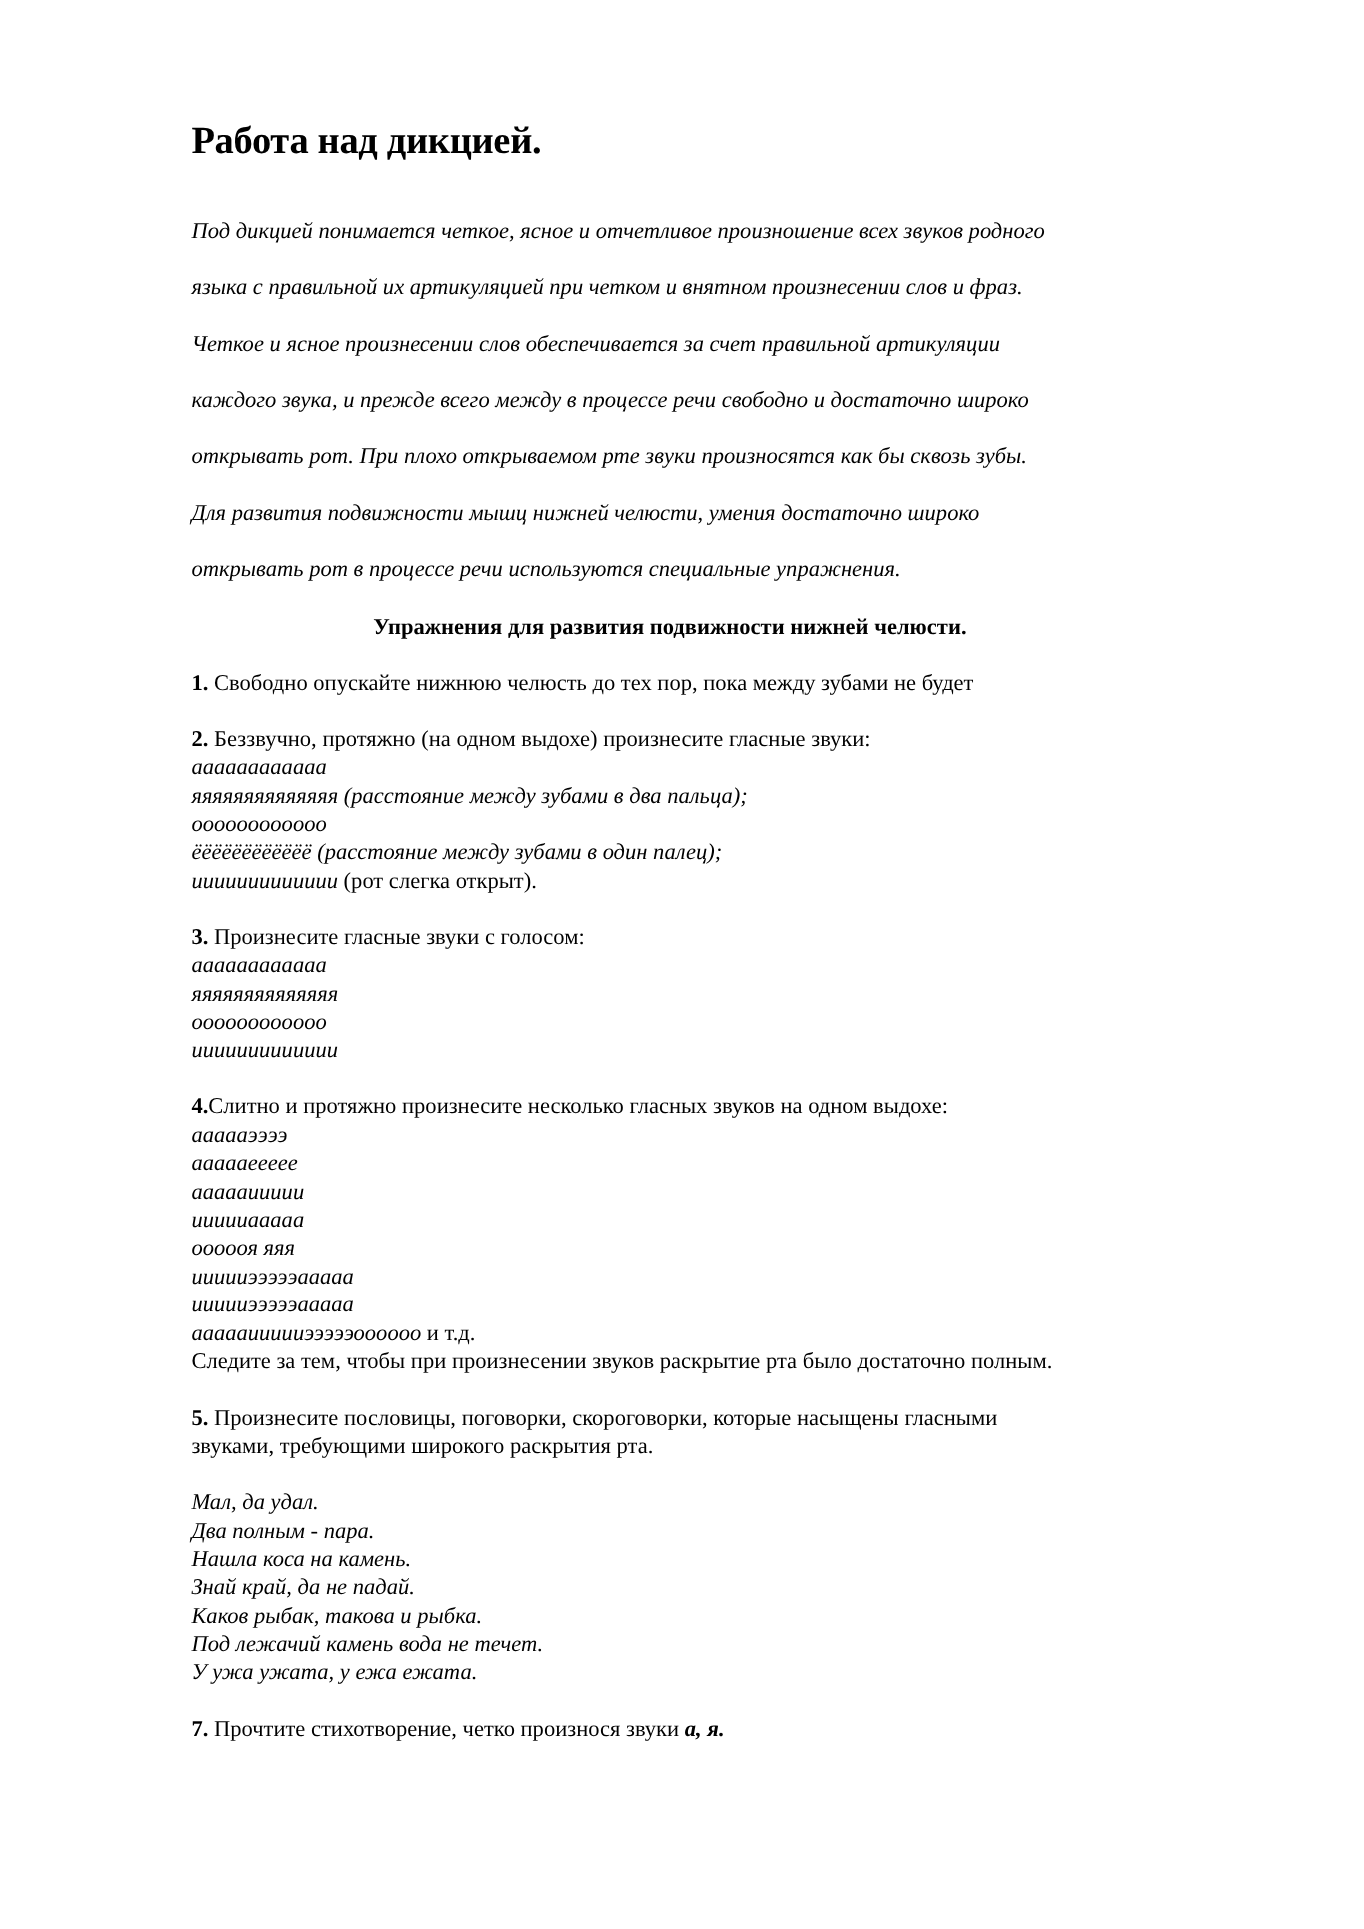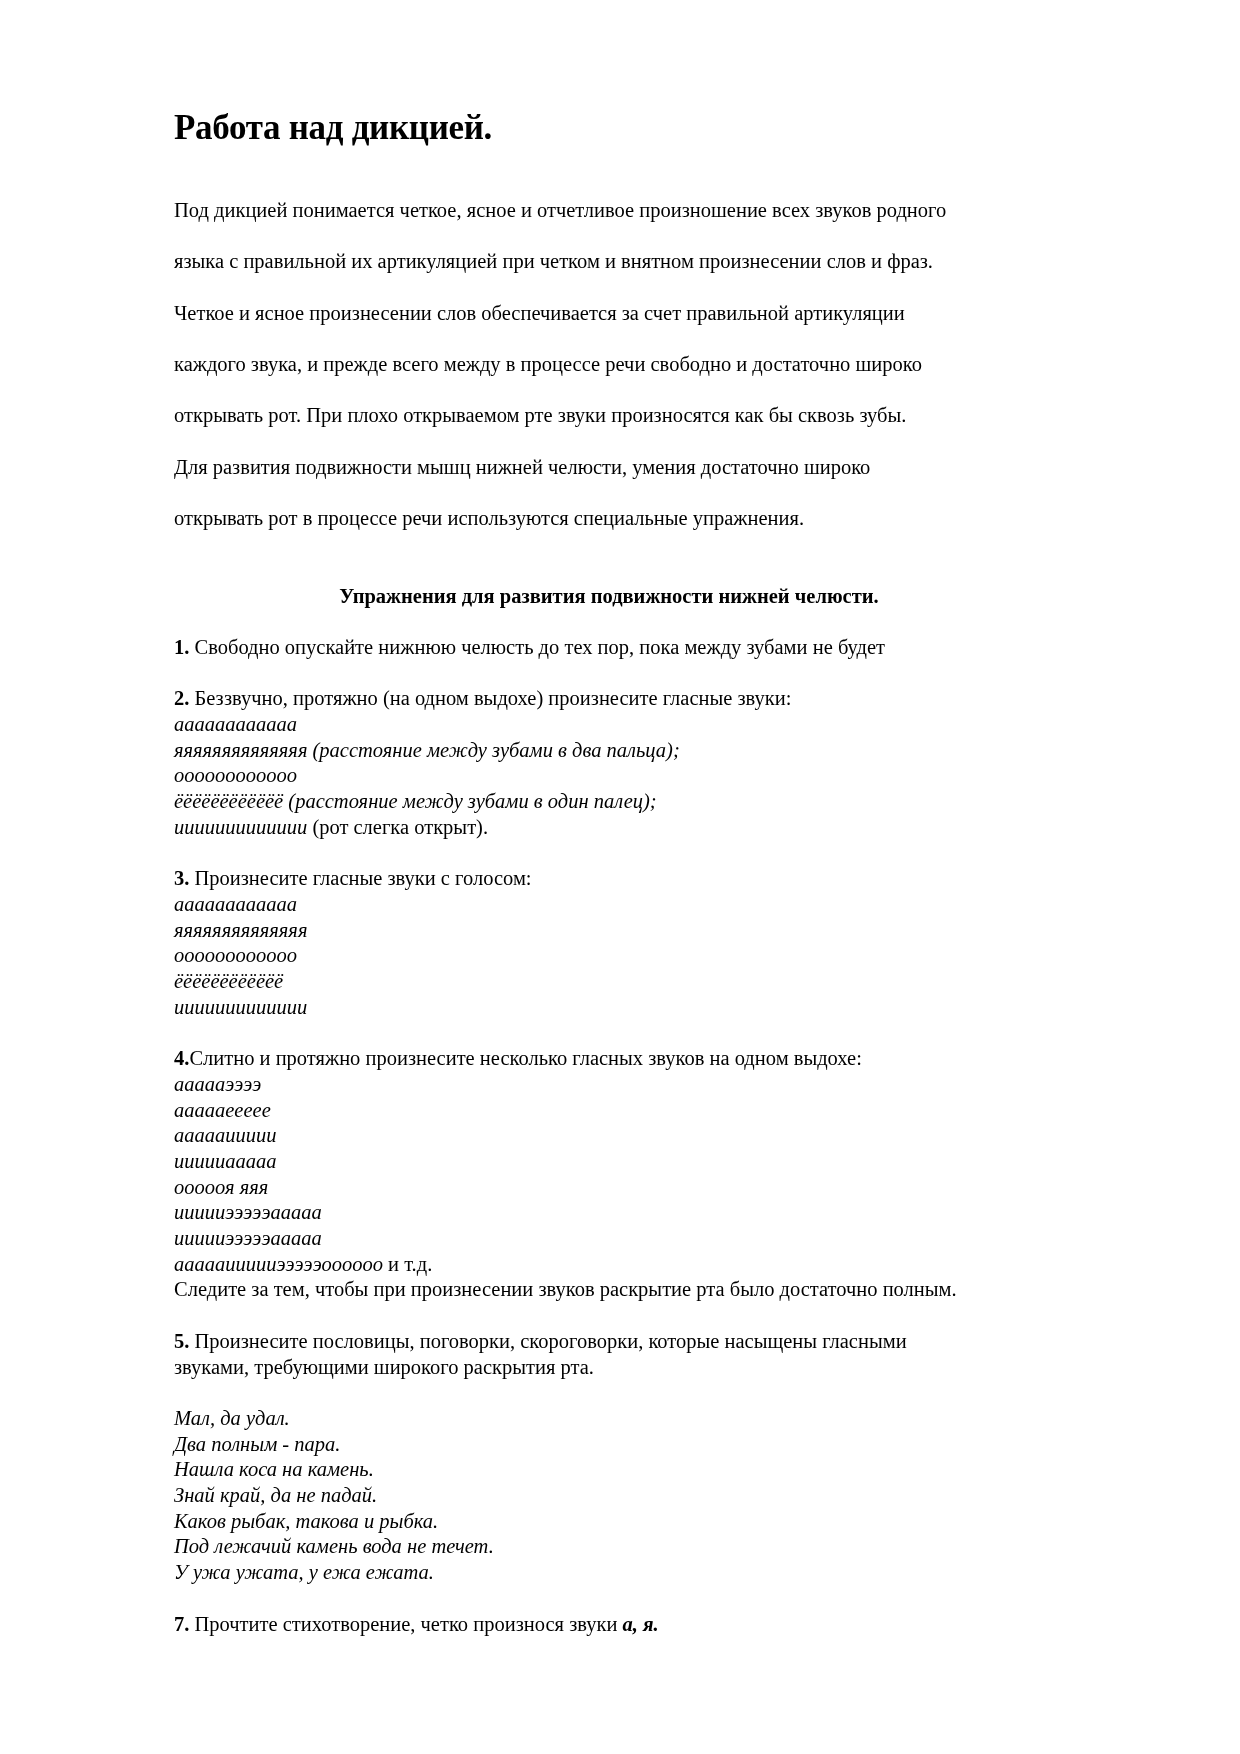--- a/index.html
+++ b/index.html
@@ -24,27 +24,27 @@
     .title {
       font-family: "Liberation Serif", serif;
       font-weight: bold;
       font-size: 35px;
       line-height: 40px;
       margin: 0;
       letter-spacing: -0.3px;
     }
     .intro {
       margin-top: 24px;
+      font-style: italic;
       font-size: 20.5px;
       line-height: 25.7px;
       white-space: pre-line;
     }
     .intro .line { display: block; white-space: nowrap; }
     .section-heading {
-      margin-top: 26px;
       font-weight: bold;
       font-size: 20.5px;
       line-height: 25.7px;
       text-align: center;
       padding-left: 0;
       width: 870px;
     }
     .block {
       font-size: 20.5px;
       line-height: 25.7px;
@@ -85,21 +85,20 @@
     <span class="line"><span class="it">оооооооооооо</span></span>
     <span class="line"><span class="it">ёёёёёёёёёёёё (расстояние между зубами в один палец);</span></span>
     <span class="line"><span class="it">иииииииииииии</span><span> (рот слегка открыт).</span></span>
   </div>
 
   <div class="block item">
     <span class="line"><span class="num">3.</span><span> Произнесите гласные звуки с голосом:</span></span>
     <span class="line it">аааааааааааа</span>
     <span class="line it">яяяяяяяяяяяяяя</span>
     <span class="line it">оооооооооооо</span>
-    <span class="line it">ёёёёёёёёёёёё</span>
     <span class="line it">иииииииииииии</span>
   </div>
 
   <div class="block item">
     <span class="line"><span class="num">4.</span><span>Слитно и протяжно произнесите несколько гласных звуков на одном выдохе:</span></span>
     <span class="line it">аааааээээ</span>
     <span class="line it">аааааеееее</span>
     <span class="line it">аааааиииии</span>
     <span class="line it">иииииааааа</span>
     <span class="line it">оооооя яяя</span>

